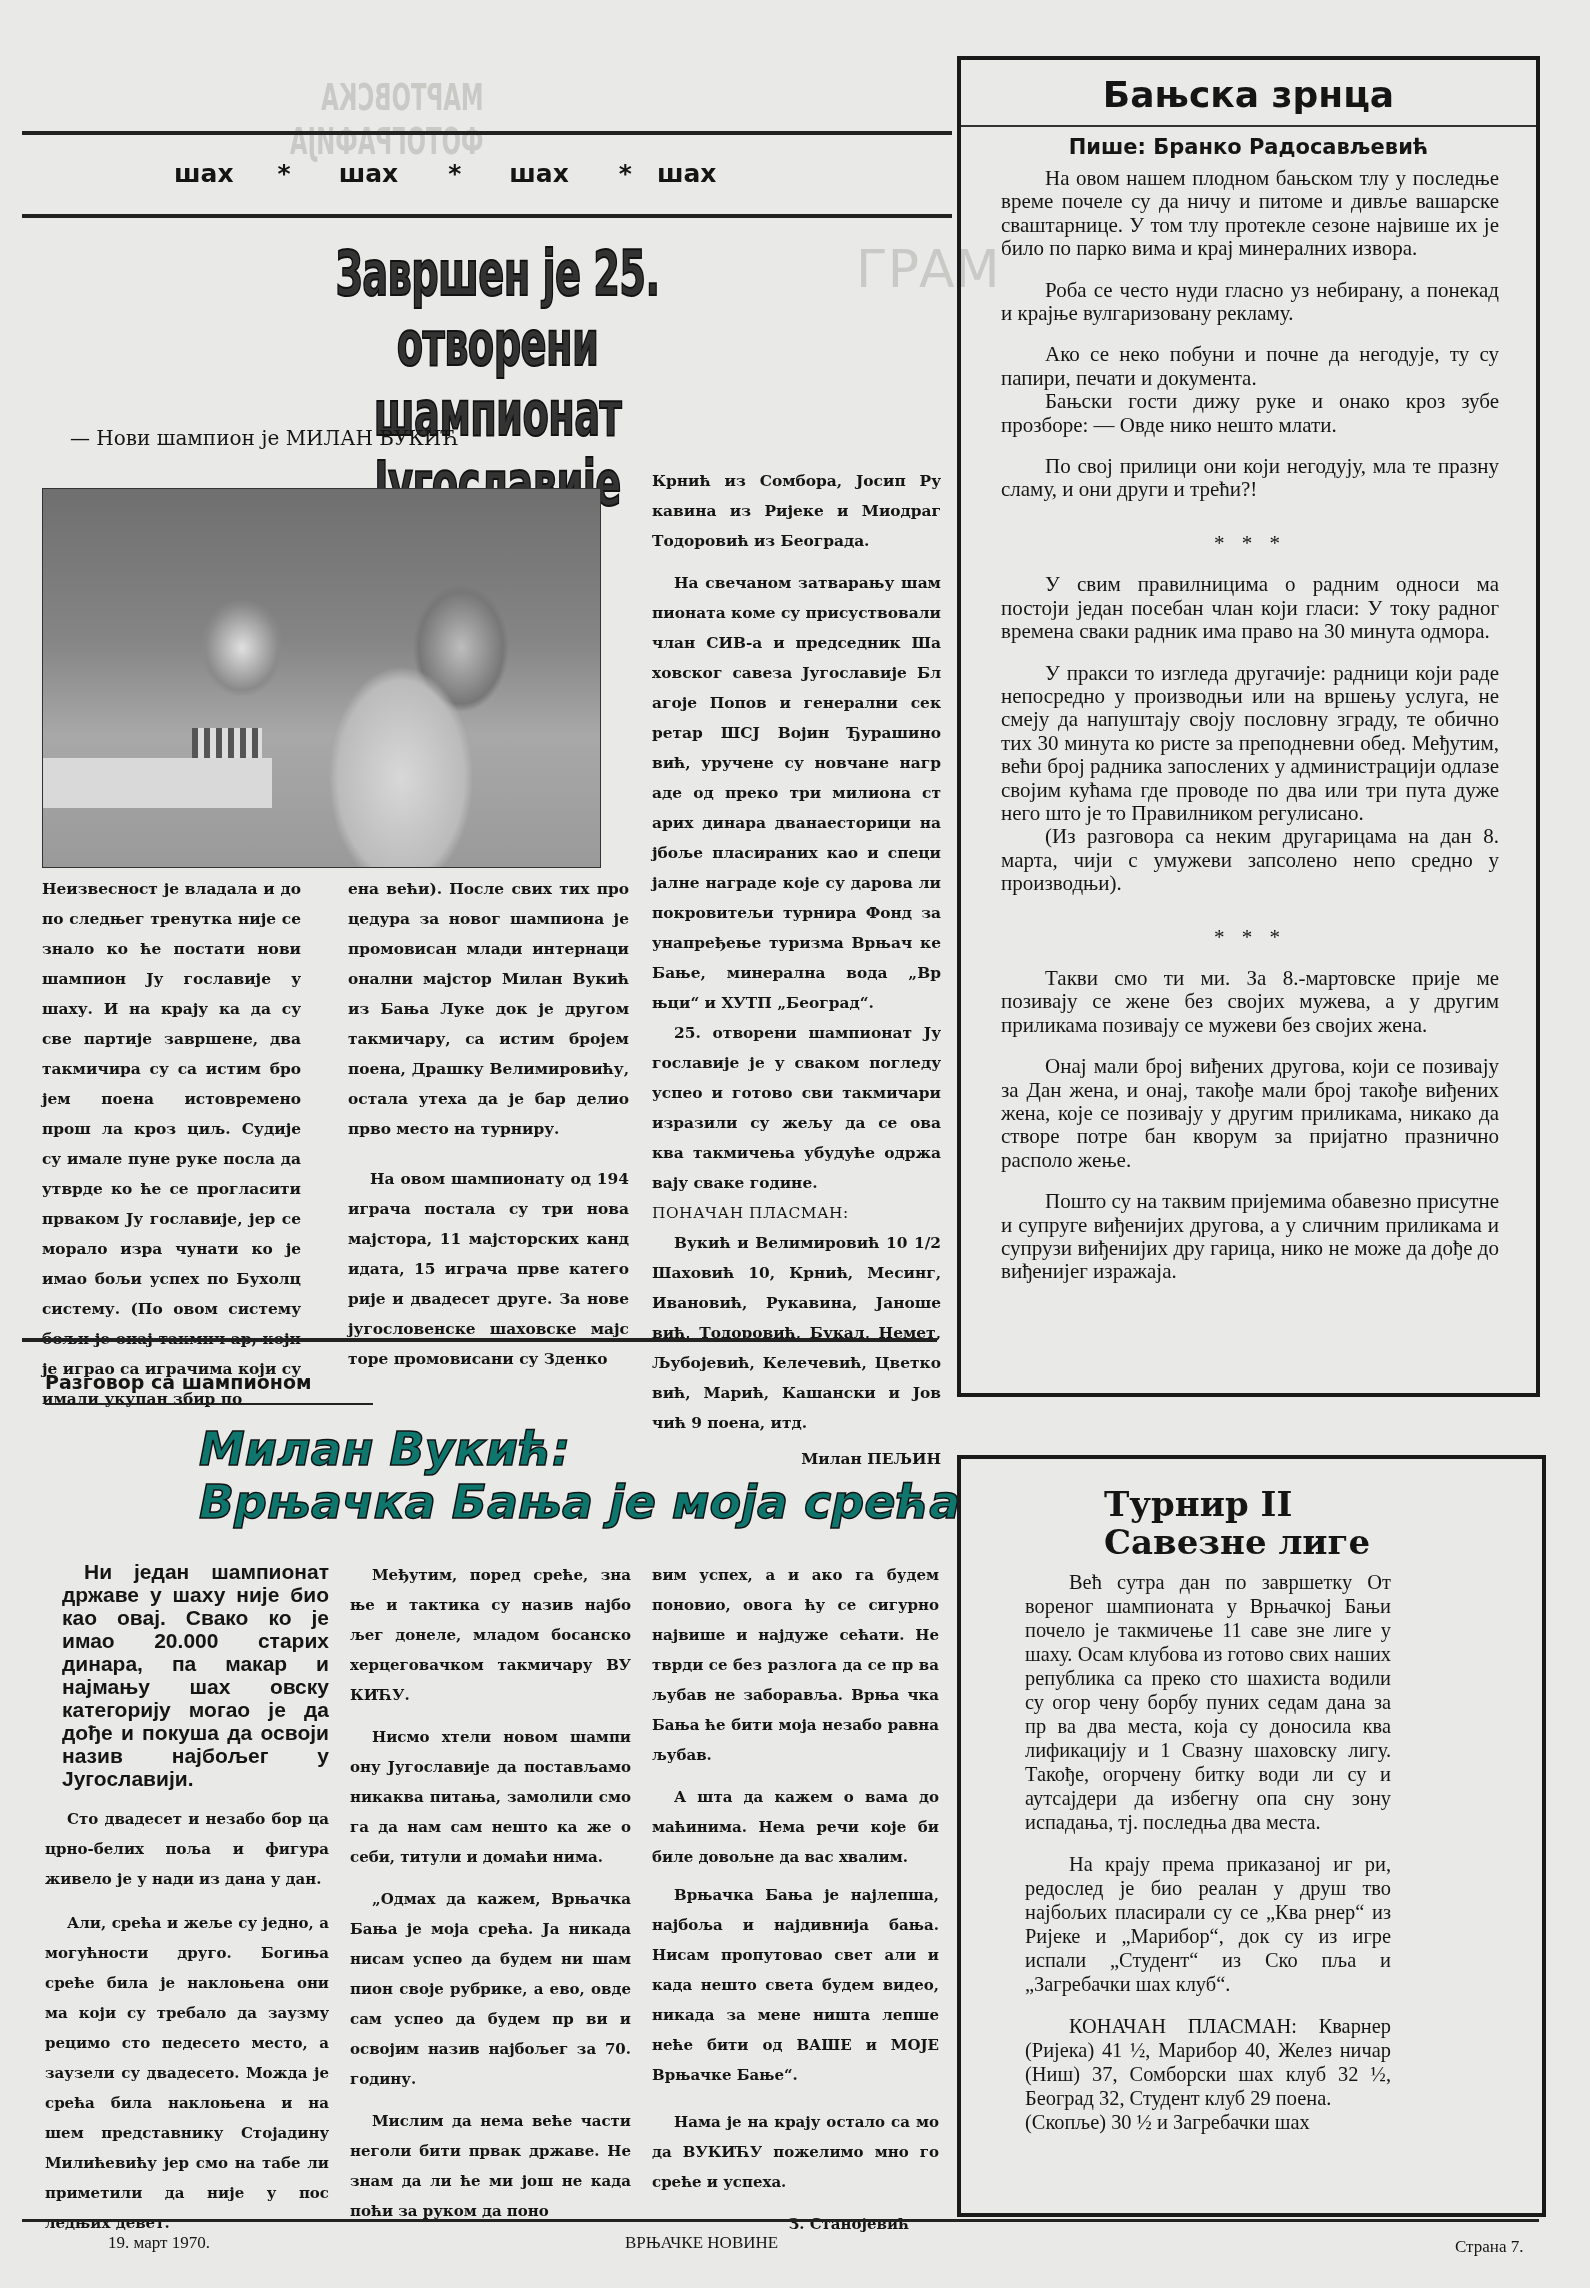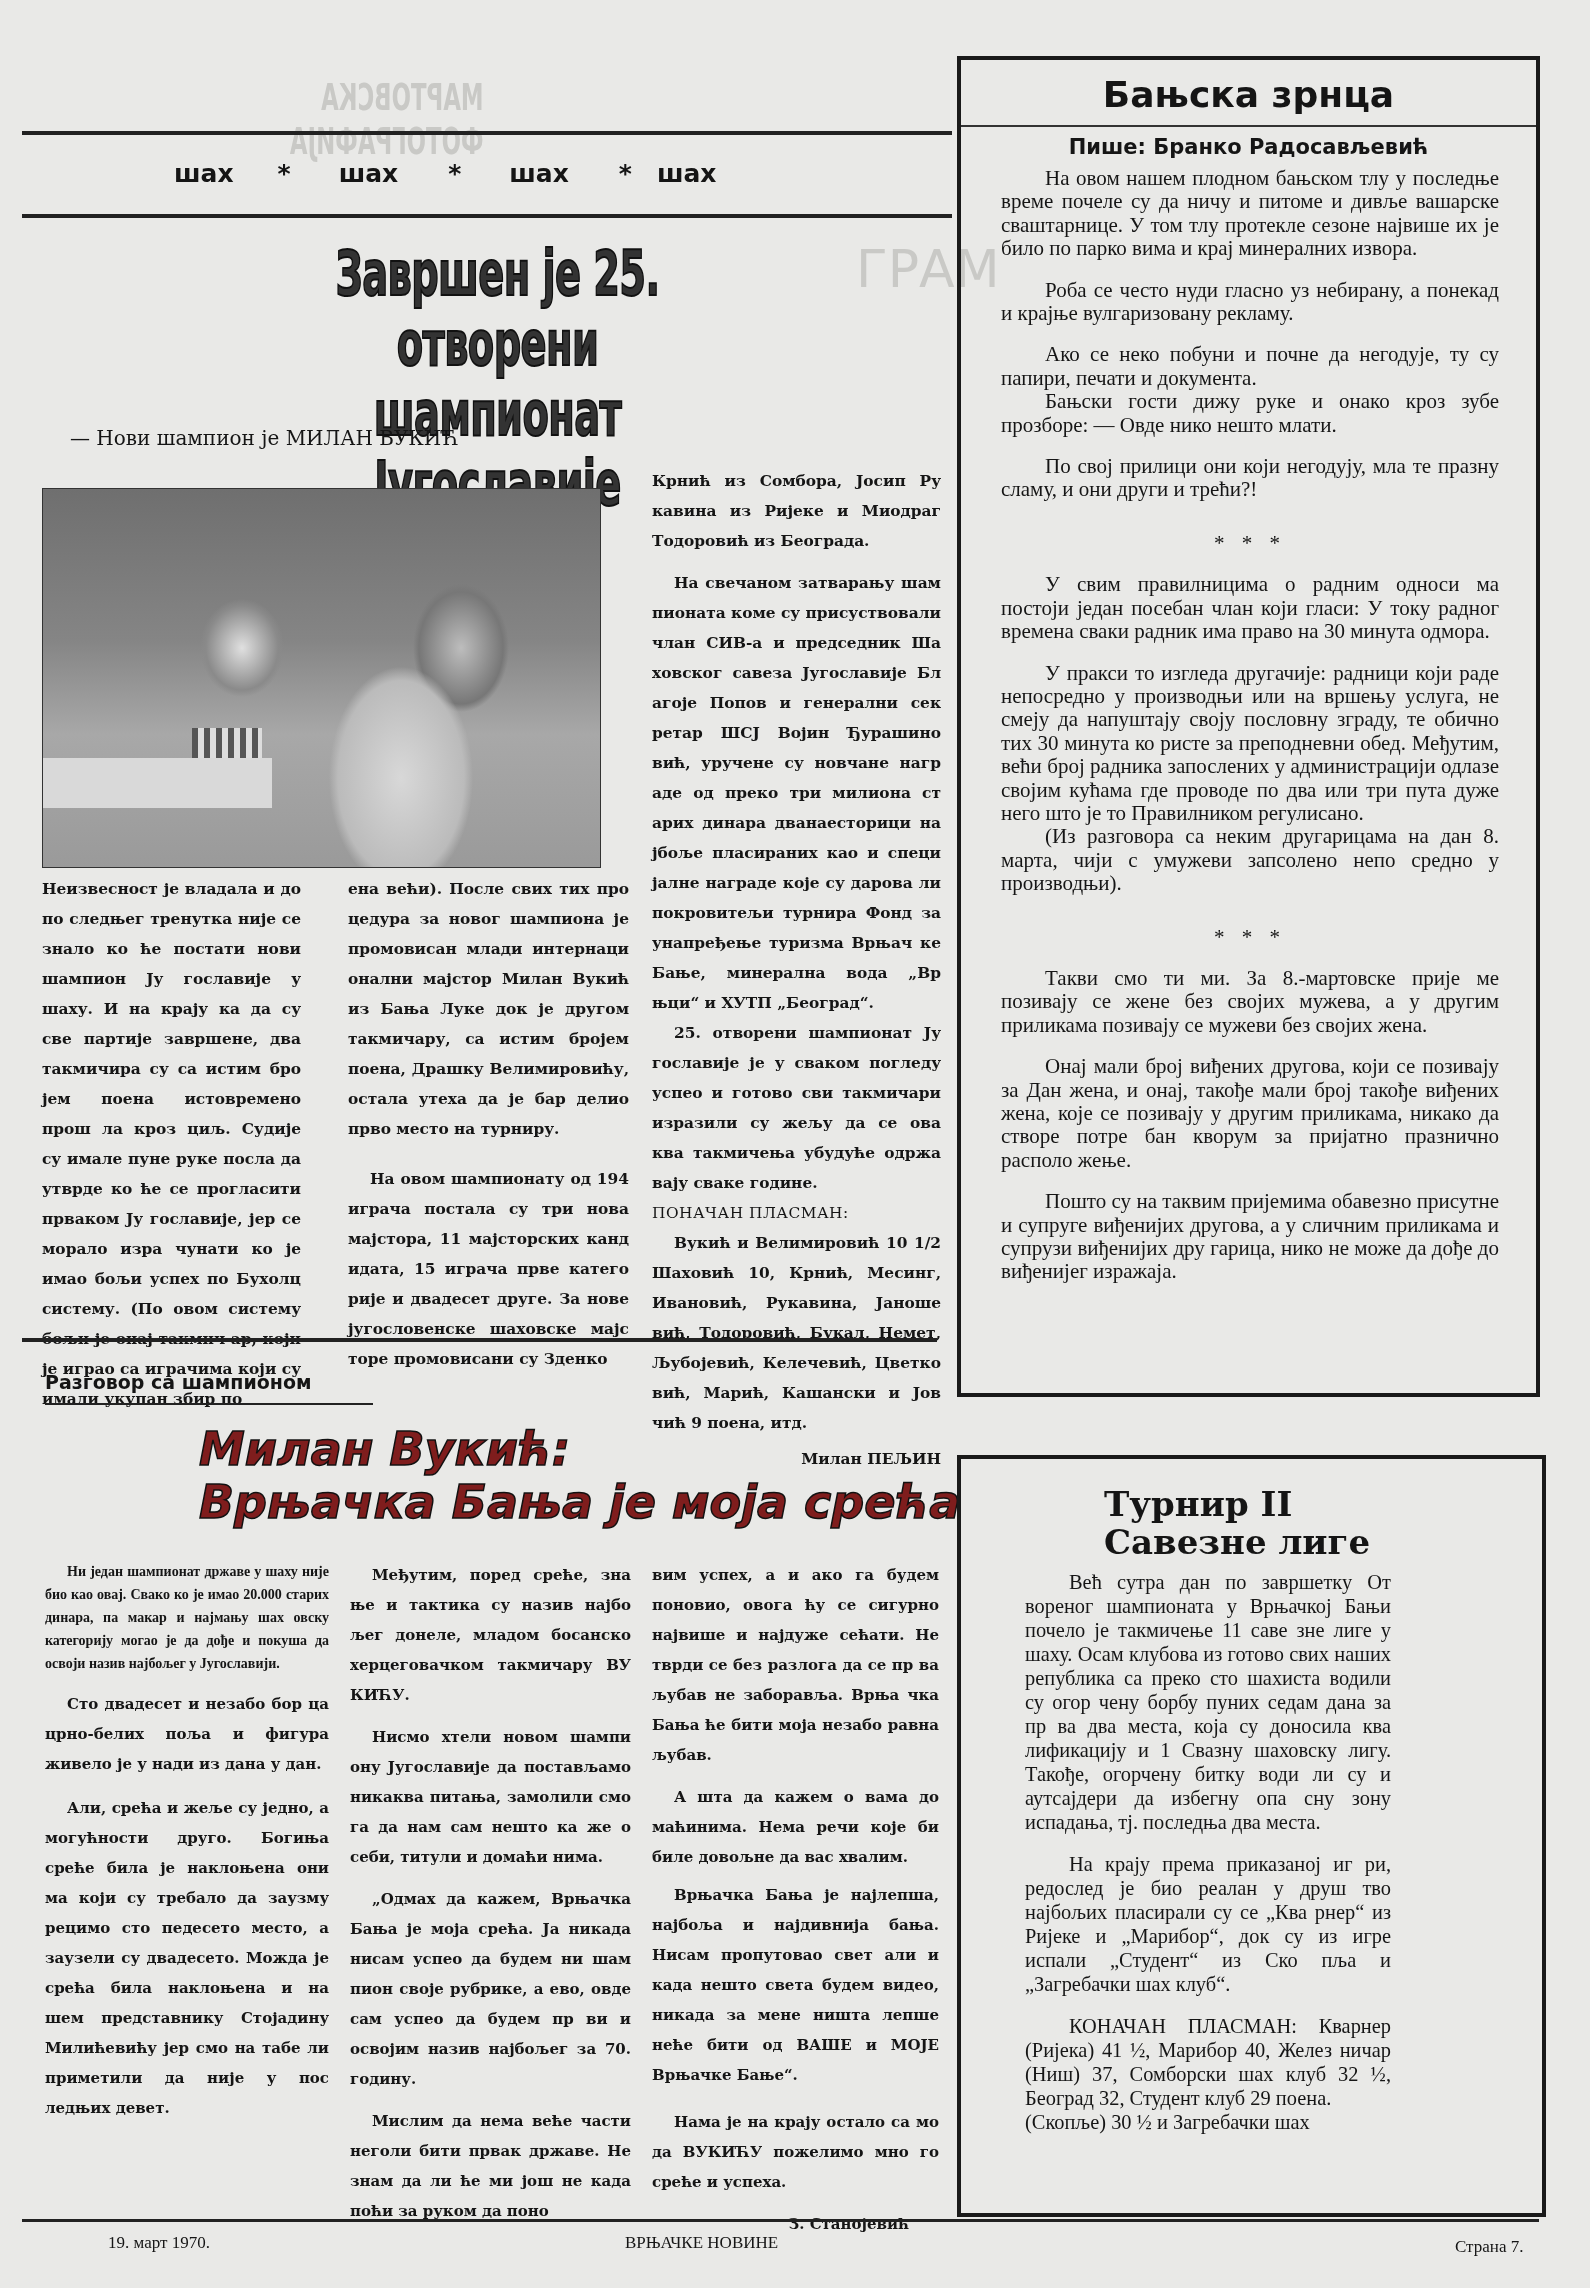--- a/index.html
+++ b/index.html
@@ -23,21 +23,21 @@
   .col p{margin:0;}
   .col .ind{text-indent:22px;}
   .col.bold{font-weight:bold;}
   .box{position:absolute;border:4px solid #1a1a1a;}
   .box-title{position:absolute;font-family:"DejaVu Sans",sans-serif;font-weight:bold;}
   .rt{position:absolute;font-family:"Liberation Serif",serif;font-size:21px;line-height:23.4px;text-align:justify;}
   .rt p{margin:0;text-indent:44px;}
   .rt .gap{margin-top:18px;}
   .stars{text-align:center;text-indent:0 !important;letter-spacing:6px;}
   .interview-kicker{position:absolute;left:45px;top:1371px;font-family:"DejaVu Sans",sans-serif;font-size:19px;font-weight:bold;}
-  .interview-title{position:absolute;left:199px;top:1423px;font-family:"DejaVu Sans",sans-serif;font-style:italic;font-weight:bold;font-size:46px;line-height:53px;color:#7f1d1d;-webkit-text-stroke:1.5px #111;}
+  .interview-title{position:absolute;left:199px;top:1423px;font-family:"DejaVu Sans",sans-serif;font-style:italic;font-weight:bold;font-size:46px;line-height:53px;color:#0f766e;-webkit-text-stroke:1.5px #111;}
   .footer{position:absolute;font-family:"Liberation Serif",serif;font-size:17px;}
 </style>
 </head>
 <body>
 
 <div class="bleed" style="left:70px;top:75px;font-size:38px;transform:scaleX(-0.6);transform-origin:center;width:517px;">МАРТОВСКА ФОТОГРАФИЈА</div>
 <div class="bleed" style="left:856px;top:239px;font-size:52px;font-weight:normal;">ГРАМ</div>
 
 <div class="rule" style="left:22px;top:131px;width:930px;"></div>
 <div class="chess-band">
@@ -101,21 +101,21 @@
 </div>
 
 <div class="interview-kicker">Разговор са шампионом</div>
 <div class="rule thin" style="left:45px;top:1403px;width:328px;"></div>
 <div class="interview-title">
   <div>Милан Вукић:</div>
   <div>Врњачка Бања је моја срећа</div>
 </div>
 
 <div class="col" style="left:45px;top:1560px;width:284px;font-size:15px;line-height:22px;">
-  <p class="ind" style="font-weight:bold;font-size:14px;line-height:23px;font-family:Liberation Serif, serif;">Ни један шампионат државе у шаху није био као овај. Свако ко је имао 20.000 старих динара, па макар и најмању шах овску категорију могао је да дође и покуша да освоји назив најбољег у Југославији.</p>
+  <p class="ind" style="font-weight:bold;font-size:21px;line-height:23px;font-family:Liberation Sans, sans-serif;margin-left:17px;">Ни један шампионат државе у шаху није био као овај. Свако ко је имао 20.000 старих динара, па макар и најмању шах овску категорију могао је да дође и покуша да освоји назив најбољег у Југославији.</p>
   <p class="ind" style="font-weight:bold;margin-top:14px;line-height:30px;">Сто двадесет и незабо бор ца црно-белих поља и фигура живело је у нади из дана у дан.</p>
   <p class="ind" style="font-weight:bold;margin-top:14px;line-height:30px;">Али, срећа и жеље су једно, а могућности друго. Богиња среће била је наклоњена они ма који су требало да заузму рецимо сто педесето место, а заузели су двадесето. Можда је срећа била наклоњена и на шем представнику Стојадину Милићевићу јер смо на табе ли приметили да није у пос ледњих девет.</p>
 </div>
 <div class="col bold" style="left:350px;top:1560px;width:281px;font-size:15px;line-height:30px;">
   <p class="ind">Међутим, поред среће, зна ње и тактика су назив најбо љег донеле, младом босанско херцеговачком такмичару ВУ КИЋУ.</p>
   <p class="ind" style="margin-top:12px">Нисмо хтели новом шампи ону Југославије да постављамо никаква питања, замолили смо га да нам сам нешто ка же о себи, титули и домаћи нима.</p>
   <p class="ind" style="margin-top:12px">„Одмах да кажем, Врњачка Бања је моја срећа. Ја никада нисам успео да будем ни шам пион своје рубрике, а ево, овде сам успео да будем пр ви и освојим назив најбољег за 70. годину.</p>
   <p class="ind" style="margin-top:12px">Мислим да нема веће части неголи бити првак државе. Не знам да ли ће ми још не када поћи за руком да поно</p>
 </div>
 <div class="col bold" style="left:652px;top:1560px;width:287px;font-size:15px;line-height:30px;">

